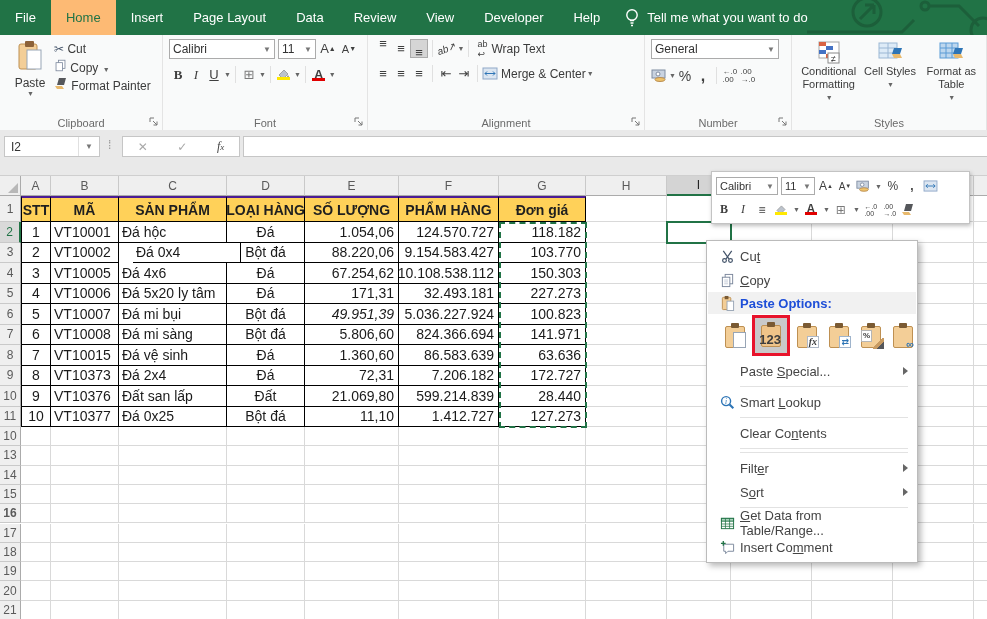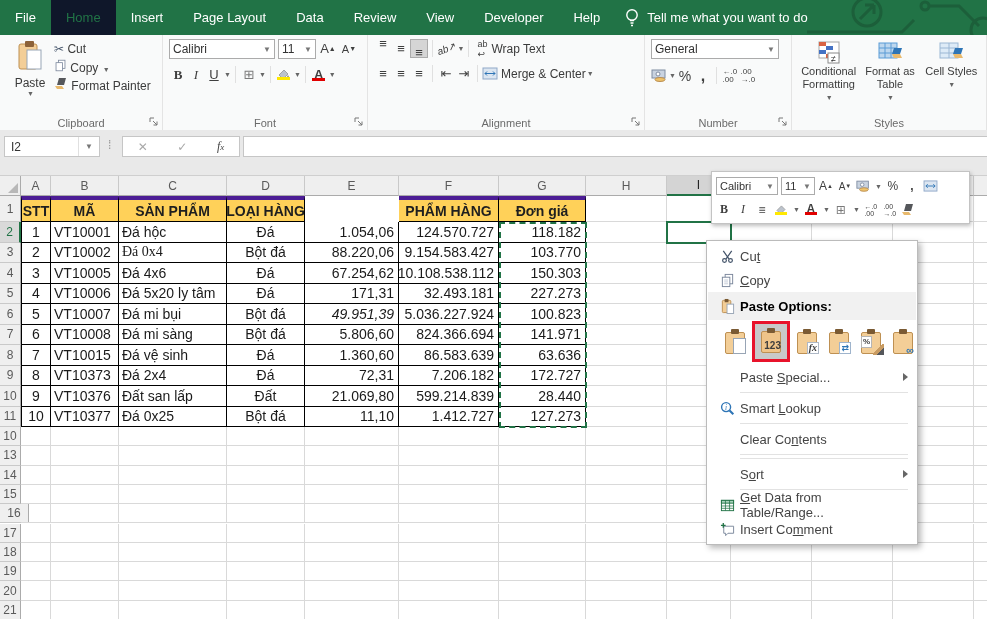--- a/index.html
+++ b/index.html
@@ -2,21 +2,21 @@
 <html><head>
 <meta charset="utf-8">
 <style>
   html,body{margin:0;padding:0}
   body{width:987px;height:619px;overflow:hidden;position:relative;
        font-family:"Liberation Sans","DejaVu Sans",sans-serif;background:#fff;
        -webkit-font-smoothing:antialiased}
   
   .tabbar{position:absolute;left:0;top:0;width:987px;height:35px;background:#217346;display:flex;align-items:stretch;color:#fff;z-index:2}
   .tabbar .tab{padding:0 15px;display:flex;align-items:center;font-size:13px;cursor:default;white-space:nowrap}
-  .tabbar .tab.active{background:#0f172a;color:#217346}
+  .tabbar .tab.active{background:#fdba74;color:#217346}
   .tellme{display:flex;align-items:center;gap:8px;padding:0 10px;font-size:13px}
   .decor{position:absolute;right:0;top:0;height:35px;width:180px;pointer-events:none}
   
   .ribbon{position:absolute;left:0;top:35px;width:987px;height:95px;background:#F9FAFA;border-bottom:1px solid #D8D8D8;display:flex;z-index:2}
   .group{position:relative;border-right:1px solid #E4E4E4;padding:4px 4px 16px 6px;box-sizing:border-box}
   .glabel{position:absolute;bottom:1px;left:0;right:0;text-align:center;font-size:11px;color:#6A6A6A}
   .launcher{position:absolute;right:3px;bottom:3px;width:10px;height:10px}
   .rsmall{font-size:12px;color:#3b3b3b}
   .combo{background:#fff;border:1px solid #ABABAB;height:20px;display:inline-flex;align-items:center;font-size:12px;color:#333;padding:0 3px;box-sizing:border-box}
   .combo .arr{margin-left:auto;color:#777;font-size:8px;padding-left:4px}
@@ -41,48 +41,48 @@
   .gcell{position:absolute;box-sizing:border-box;font-size:14px;color:#1a1a1a;overflow:hidden;white-space:nowrap;display:flex;align-items:center}
   .ch,.rh{background:#EFEFEF;color:#5A5A5A;font-size:12px;justify-content:center;border-right:1px solid #C9C9C9;border-bottom:1px solid #ABABAB}
   .rh{border-bottom:1px solid #C9C9C9;border-right:1px solid #ABABAB}
   .ch.sel{background:#D4D4D4;border-bottom:2px solid #217346;color:#222}
   .rh.sel{background:#D9D9D9;border-right:2px solid #217346;color:#217346}
   .corner{position:absolute;left:0;top:0;width:21px;height:20px;background:#EFEFEF;border-right:1px solid #ABABAB;border-bottom:1px solid #ABABAB;box-sizing:border-box}
   .corner:after{content:"";position:absolute;right:2px;bottom:2px;border-left:10px solid transparent;border-bottom:10px solid #B8B8B8}
   .plain{border-right:1px solid #D9D9D9;border-bottom:1px solid #D9D9D9}
   .tb{border-right:1px solid #000;border-bottom:1px solid #000}
   .bl{border-left:1px solid #000}
-  .bt{border-top:4px solid #4c1d95}
+  .bt{border-top:2px solid #4c1d95}
   .thead{background:#FFD159;font-weight:bold;justify-content:center;color:#1f1f1f;font-size:14px}
   .a-c{justify-content:center}
   .a-l{justify-content:flex-start;padding-left:3px}
   .a-r{justify-content:flex-end;padding-right:4px}
   .ants{position:absolute;border:2px dashed #217346;box-sizing:border-box;z-index:5;pointer-events:none}
   .selbox{position:absolute;border:2px solid #217346;box-sizing:border-box;z-index:6;background:transparent}
   
   .minibar{position:absolute;left:711px;top:171px;width:259px;height:53px;background:#FFF;border:1px solid #C3C3C3;box-shadow:1px 2px 4px rgba(0,0,0,.25);z-index:20;box-sizing:border-box;padding:2px 4px;display:flex;flex-direction:column;justify-content:space-around}
   .mrow{display:flex;align-items:center;gap:3px}
   .mrow .ricon{min-width:16px;height:17px;font-size:12px}
   .mcombo{height:18px;font-size:11px}
   
   .ctx{position:absolute;left:706px;top:240px;width:212px;background:#FFF;border:1px solid #BBBBBB;box-shadow:3px 3px 6px rgba(0,0,0,.28);z-index:30;padding:3px 1px;box-sizing:border-box}
   .mi{display:flex;align-items:center;height:24px;font-size:13px;color:#444;padding:0 8px 0 6px;position:relative}
   .mi .gut{width:26px;display:flex;align-items:center;justify-content:center;flex:none}
   .mi u{text-decoration:underline}
   .mi .subarr{margin-left:auto;width:0;height:0;border-left:5px solid #666;border-top:4px solid transparent;border-bottom:4px solid transparent}
   .mi.disabled{color:#A8A8A8}
-  .mhead{font-weight:bold;color:#000000;background:#F1F1F1;height:28px}
+  .mhead{font-weight:bold;color:#1d4ed8;background:#F1F1F1;height:22px}
   .sep{height:1px;background:#E2E2E2;margin:3px 8px 3px 32px}
   .porow{display:flex;align-items:center;gap:6px;padding:5px 6px 6px 14px;height:34px;box-sizing:content-box}
   
   .clip{position:relative;width:26px;height:26px;display:inline-block;flex:none}
   .cboard{position:absolute;left:3px;top:3px;right:3px;bottom:1px;background:#F3CE97;border:1px solid #BE9052;border-radius:2px}
   .cclip{position:absolute;left:9px;top:0;width:8px;height:5px;background:#7A5A33;border-radius:1px}
   .cpage{position:absolute;right:2px;bottom:1px;width:11px;height:14px;background:#fff;border:1px solid #98A5B5}
-  .cbadge{position:absolute;font-weight:bold;color:#3d3d3d;font-size:10px;line-height:10px}
+  .cbadge{position:absolute;font-weight:bold;color:#3d3d3d;font-size:13px;line-height:10px}
   .cb123{right:3px;bottom:3px}
   .cbfx{right:1px;bottom:1px;background:#fff;border:1px solid #AEB8C6;font-style:italic;font-family:"Liberation Serif","DejaVu Serif",serif;font-size:10px;padding:0 1px}
   .cbtr{right:1px;bottom:1px;color:#2E75B6;background:#fff;border:1px solid #9FB4CC;font-size:9px;padding:0 1px}
   .cbpct{left:3px;top:7px;background:#fff;border:1px solid #b5b5b5;font-size:8px;padding:0 1px}
   .cbrush{position:absolute;right:0;bottom:0;width:11px;height:11px;background:linear-gradient(135deg,transparent 42%,#C89B62 42% 68%,#55575B 68%)}
   .cblink{right:2px;bottom:0;color:#2E75B6;font-size:11px}
   .hlopt .cboard{background:#EFC489}
   .redbox{display:inline-block;border:3px solid #E8132B;padding:4px 3px 5px;margin:-8px -2px -7px;background:#C9C9C9;line-height:0}
   
   .bulb{width:14px;height:20px}
@@ -261,36 +261,36 @@
         <rect x="3" y="9" width="7" height="4" fill="#4472C4"></rect>
           <rect x="10" y="13" width="7" height="4" fill="#D86344"></rect>
         <rect x="12" y="12" width="11" height="10" fill="#fff" stroke="#8a8a8a"></rect>
           <text x="17.5" y="20.5" font-size="9" text-anchor="middle" fill="#333">≠</text>
       </svg>
       <span class="twoline">Conditional Formatting</span>
         <span class="drop">▼</span>
     </div>
     <div class="stylebtn">
       <svg width="26" height="24" viewBox="0 0 26 24">
+        <rect x="2" y="2" width="18" height="15" fill="#DDEBF7" stroke="#9BB7D4"></rect>
+        <path d="M2 7h18M2 12h18M11 2v15" stroke="#9BB7D4"></path>
+        <polygon points="15,13 23,13 25,17 17,17" fill="#E8B96C"></polygon>
+          <polygon points="17,7 25,7 23,13 15,13" fill="#2E75B6"></polygon>
+      </svg>
+      <span class="twoline">Cell Styles</span>
+        <span class="drop">▼</span>
+    </div>
+    <div class="stylebtn">
+      <svg width="26" height="24" viewBox="0 0 26 24">
         <rect x="2" y="2" width="18" height="15" fill="#BDD7EE" stroke="#5B9BD5"></rect>
         <path d="M2 7h18M2 12h18M8 2v15M14 2v15" stroke="#5B9BD5"></path>
         <polygon points="15,13 23,13 25,17 17,17" fill="#E8B96C"></polygon>
           <polygon points="17,7 25,7 23,13 15,13" fill="#2E75B6"></polygon>
       </svg>
       <span class="twoline">Format as Table</span>
-        <span class="drop">▼</span>
-    </div>
-    <div class="stylebtn">
-      <svg width="26" height="24" viewBox="0 0 26 24">
-        <rect x="2" y="2" width="18" height="15" fill="#DDEBF7" stroke="#9BB7D4"></rect>
-        <path d="M2 7h18M2 12h18M11 2v15" stroke="#9BB7D4"></path>
-        <polygon points="15,13 23,13 25,17 17,17" fill="#E8B96C"></polygon>
-          <polygon points="17,7 25,7 23,13 15,13" fill="#2E75B6"></polygon>
-      </svg>
-      <span class="twoline">Cell Styles</span>
         <span class="drop">▼</span>
     </div>
     <div class="glabel">Styles</div>
   </div>
 </div>
 
 <div class="fbar">
   <div class="namebox">
       <span>I2</span>
       <span class="arr">▼</span>
@@ -319,20 +319,21 @@
     <div class="gcell ch sel" style="left: 667px; top: 0px; width: 64px; height: 20px;">I</div>
     <div class="gcell ch" style="left: 731px; top: 0px; width: 81px; height: 20px;">J</div>
     <div class="gcell ch" style="left: 812px; top: 0px; width: 81px; height: 20px;">K</div>
     <div class="gcell ch" style="left: 893px; top: 0px; width: 81px; height: 20px;">L</div>
     <div class="gcell ch" style="left: 974px; top: 0px; width: 81px; height: 20px;">M</div>
     <div class="gcell rh" style="left: 0px; top: 20px; width: 21px; height: 26px;">1</div>
     <div class="gcell tb bl bt thead" style="left: 21px; top: 20px; width: 30px; height: 26px;">STT</div>
     <div class="gcell tb bt thead" style="left: 51px; top: 20px; width: 68px; height: 26px;">MÃ</div>
     <div class="gcell tb bt thead" style="left: 119px; top: 20px; width: 108px; height: 26px;">SẢN PHẨM</div>
     <div class="gcell tb bt thead" style="left: 227px; top: 20px; width: 78px; height: 26px;">LOẠI HÀNG</div>
+    <div class="gcell tb bt thead" style="left: 305px; top: 20px; width: 94px; height: 26px;">SỐ LƯỢNG</div>
     <div class="gcell tb bt thead" style="left: 399px; top: 20px; width: 100px; height: 26px;">PHẨM HÀNG</div>
     <div class="gcell tb bt thead" style="left: 499px; top: 20px; width: 87px; height: 26px;">Đơn giá</div>
     <div class="gcell plain" style="left: 586px; top: 20px; width: 81px; height: 26px;"></div>
     <div class="gcell plain" style="left: 667px; top: 20px; width: 64px; height: 26px;"></div>
     <div class="gcell plain" style="left: 731px; top: 20px; width: 81px; height: 26px;"></div>
     <div class="gcell plain" style="left: 812px; top: 20px; width: 81px; height: 26px;"></div>
     <div class="gcell plain" style="left: 893px; top: 20px; width: 81px; height: 26px;"></div>
     <div class="gcell plain" style="left: 974px; top: 20px; width: 81px; height: 26px;"></div>
     <div class="gcell rh sel" style="left: 0px; top: 46px; width: 21px; height: 20.5px;">2</div>
     <div class="gcell tb bl a-c" style="left: 21px; top: 46px; width: 30px; height: 20.5px;">1</div>
@@ -344,21 +345,21 @@
     <div class="gcell tb a-r" style="left: 499px; top: 46px; width: 87px; height: 20.5px;">118.182</div>
     <div class="gcell plain" style="left: 586px; top: 46px; width: 81px; height: 20.5px;"></div>
     <div class="gcell plain" style="left: 667px; top: 46px; width: 64px; height: 20.5px;"></div>
     <div class="gcell plain" style="left: 731px; top: 46px; width: 81px; height: 20.5px;"></div>
     <div class="gcell plain" style="left: 812px; top: 46px; width: 81px; height: 20.5px;"></div>
     <div class="gcell plain" style="left: 893px; top: 46px; width: 81px; height: 20.5px;"></div>
     <div class="gcell plain" style="left: 974px; top: 46px; width: 81px; height: 20.5px;"></div>
     <div class="gcell rh" style="left: 0px; top: 66.5px; width: 21px; height: 20.5px;">3</div>
     <div class="gcell tb bl a-c" style="left: 21px; top: 66.5px; width: 30px; height: 20.5px;">2</div>
     <div class="gcell tb a-l" style="left: 51px; top: 66.5px; width: 68px; height: 20.5px;">VT10002</div>
-    <div class="gcell tb a-l" style="left: 119px; top: 66.5px; width: 108px; height: 20.5px; font-family: Liberation Serif, serif;">Đá 0x4</div>
+    <div class="gcell tb a-l" style="left: 133px; top: 66.5px; width: 108px; height: 20.5px;">Đá 0x4</div>
     <div class="gcell tb a-c" style="left: 227px; top: 66.5px; width: 78px; height: 20.5px;">Bột đá</div>
     <div class="gcell tb a-r" style="left: 305px; top: 66.5px; width: 94px; height: 20.5px;">88.220,06</div>
     <div class="gcell tb a-r" style="left: 399px; top: 66.5px; width: 100px; height: 20.5px;">9.154.583.427</div>
     <div class="gcell tb a-r" style="left: 499px; top: 66.5px; width: 87px; height: 20.5px;">103.770</div>
     <div class="gcell plain" style="left: 586px; top: 66.5px; width: 81px; height: 20.5px;"></div>
     <div class="gcell plain" style="left: 667px; top: 66.5px; width: 64px; height: 20.5px;"></div>
     <div class="gcell plain" style="left: 731px; top: 66.5px; width: 81px; height: 20.5px;"></div>
     <div class="gcell plain" style="left: 812px; top: 66.5px; width: 81px; height: 20.5px;"></div>
     <div class="gcell plain" style="left: 893px; top: 66.5px; width: 81px; height: 20.5px;"></div>
     <div class="gcell plain" style="left: 974px; top: 66.5px; width: 81px; height: 20.5px;"></div>
@@ -523,21 +524,21 @@
     <div class="gcell plain" style="left: 227px; top: 308.9px; width: 78px; height: 19.3px;"></div>
     <div class="gcell plain" style="left: 305px; top: 308.9px; width: 94px; height: 19.3px;"></div>
     <div class="gcell plain" style="left: 399px; top: 308.9px; width: 100px; height: 19.3px;"></div>
     <div class="gcell plain" style="left: 499px; top: 308.9px; width: 87px; height: 19.3px;"></div>
     <div class="gcell plain" style="left: 586px; top: 308.9px; width: 81px; height: 19.3px;"></div>
     <div class="gcell plain" style="left: 667px; top: 308.9px; width: 64px; height: 19.3px;"></div>
     <div class="gcell plain" style="left: 731px; top: 308.9px; width: 81px; height: 19.3px;"></div>
     <div class="gcell plain" style="left: 812px; top: 308.9px; width: 81px; height: 19.3px;"></div>
     <div class="gcell plain" style="left: 893px; top: 308.9px; width: 81px; height: 19.3px;"></div>
     <div class="gcell plain" style="left: 974px; top: 308.9px; width: 81px; height: 19.3px;"></div>
-    <div class="gcell rh" style="left: 0px; top: 328.2px; width: 29px; height: 19.3px;">16</div>
+    <div class="gcell rh" style="left: 0px; top: 328.2px; width: 21px; height: 19.3px; font-weight: bold;">16</div>
     <div class="gcell plain" style="left: 21px; top: 328.2px; width: 30px; height: 19.3px;"></div>
     <div class="gcell plain" style="left: 51px; top: 328.2px; width: 68px; height: 19.3px;"></div>
     <div class="gcell plain" style="left: 119px; top: 328.2px; width: 108px; height: 19.3px;"></div>
     <div class="gcell plain" style="left: 227px; top: 328.2px; width: 78px; height: 19.3px;"></div>
     <div class="gcell plain" style="left: 305px; top: 328.2px; width: 94px; height: 19.3px;"></div>
     <div class="gcell plain" style="left: 399px; top: 328.2px; width: 100px; height: 19.3px;"></div>
     <div class="gcell plain" style="left: 499px; top: 328.2px; width: 87px; height: 19.3px;"></div>
     <div class="gcell plain" style="left: 586px; top: 328.2px; width: 81px; height: 19.3px;"></div>
     <div class="gcell plain" style="left: 667px; top: 328.2px; width: 64px; height: 19.3px;"></div>
     <div class="gcell plain" style="left: 731px; top: 328.2px; width: 81px; height: 19.3px;"></div>
@@ -744,20 +745,25 @@
       </div>
       <div class="sep"></div>
       <div class="mi">
         <span class="gut"></span>
         <span>Clear Co<u>n</u>tents</span>
       </div>
       <div class="sep"></div>
       <div class="sep"></div>
       <div class="mi">
         <span class="gut"></span>
+        <span>Filt<u>e</u>r</span>
+        <span class="subarr"></span>
+      </div>
+      <div class="mi">
+        <span class="gut"></span>
         <span>S<u>o</u>rt</span>
         <span class="subarr"></span>
       </div>
       <div class="sep"></div>
       <div class="mi">
         <span class="gut">
           <svg width="15" height="15" viewBox="0 0 16 16">
             <rect x="1.5" y="2.5" width="13" height="11" fill="#fff" stroke="#217346"></rect>
             <rect x="1.5" y="2.5" width="13" height="3" fill="#A9D3BC" stroke="#217346"></rect>
             <path d="M1.5 8.5h13M1.5 11h13M5.8 2.5v11M10.2 2.5v11" stroke="#217346" stroke-width=".8"></path>

